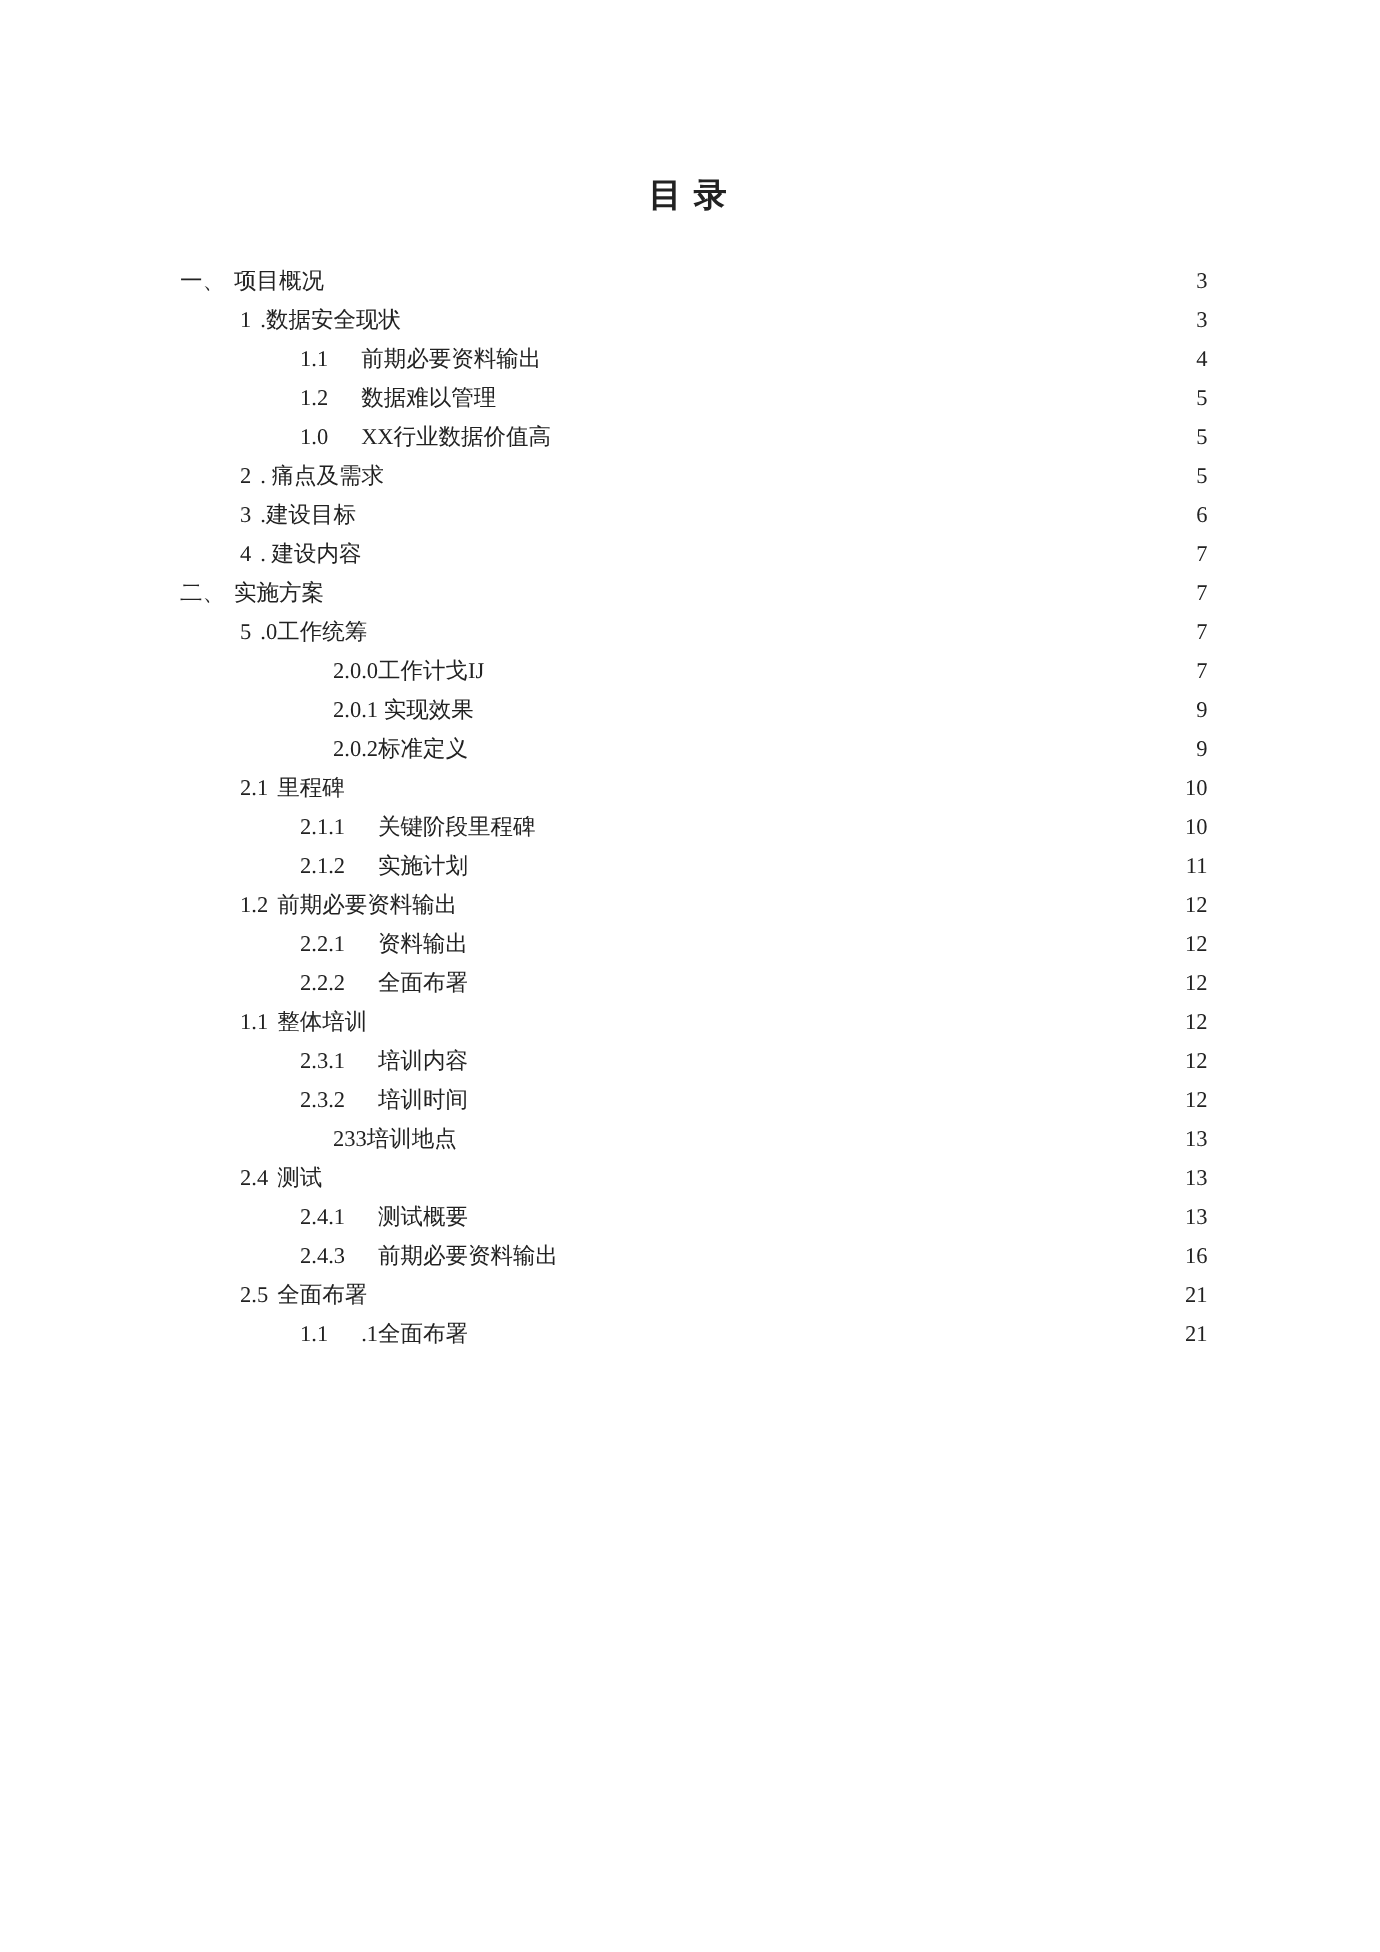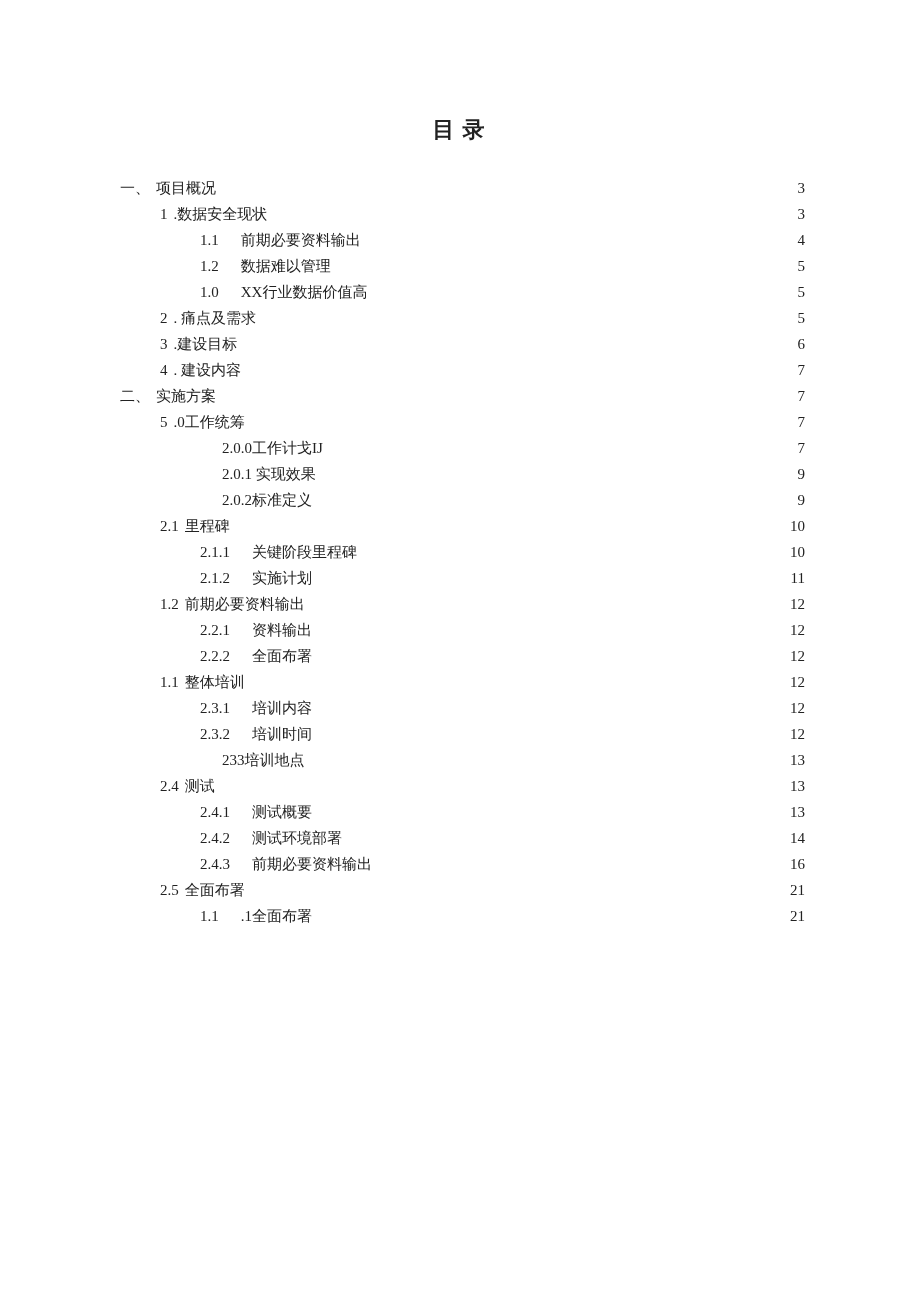--- a/index.html
+++ b/index.html
@@ -209,26 +209,20 @@
         <span class="dots"></span>
         <span class="page-num">13</span>
       </div>
       <div class="toc-row indent-2">
         <span class="prefix">2.4.1</span>
         <span class="label">测试概要</span>
         <span class="dots"></span>
         <span class="page-num">13</span>
       </div>
       <div class="toc-row indent-2">
-        <span class="prefix">2.4.2</span>
-        <span class="label">测试环境部署</span>
-        <span class="dots"></span>
-        <span class="page-num">14</span>
-      </div>
-      <div class="toc-row indent-2">
         <span class="prefix">2.4.3</span>
         <span class="label">前期必要资料输出</span>
         <span class="dots"></span>
         <span class="page-num">16</span>
       </div>
       <div class="toc-row indent-1">
         <span class="prefix">2.5</span>
         <span class="label">全面布署</span>
         <span class="dots"></span>
         <span class="page-num">21</span>

